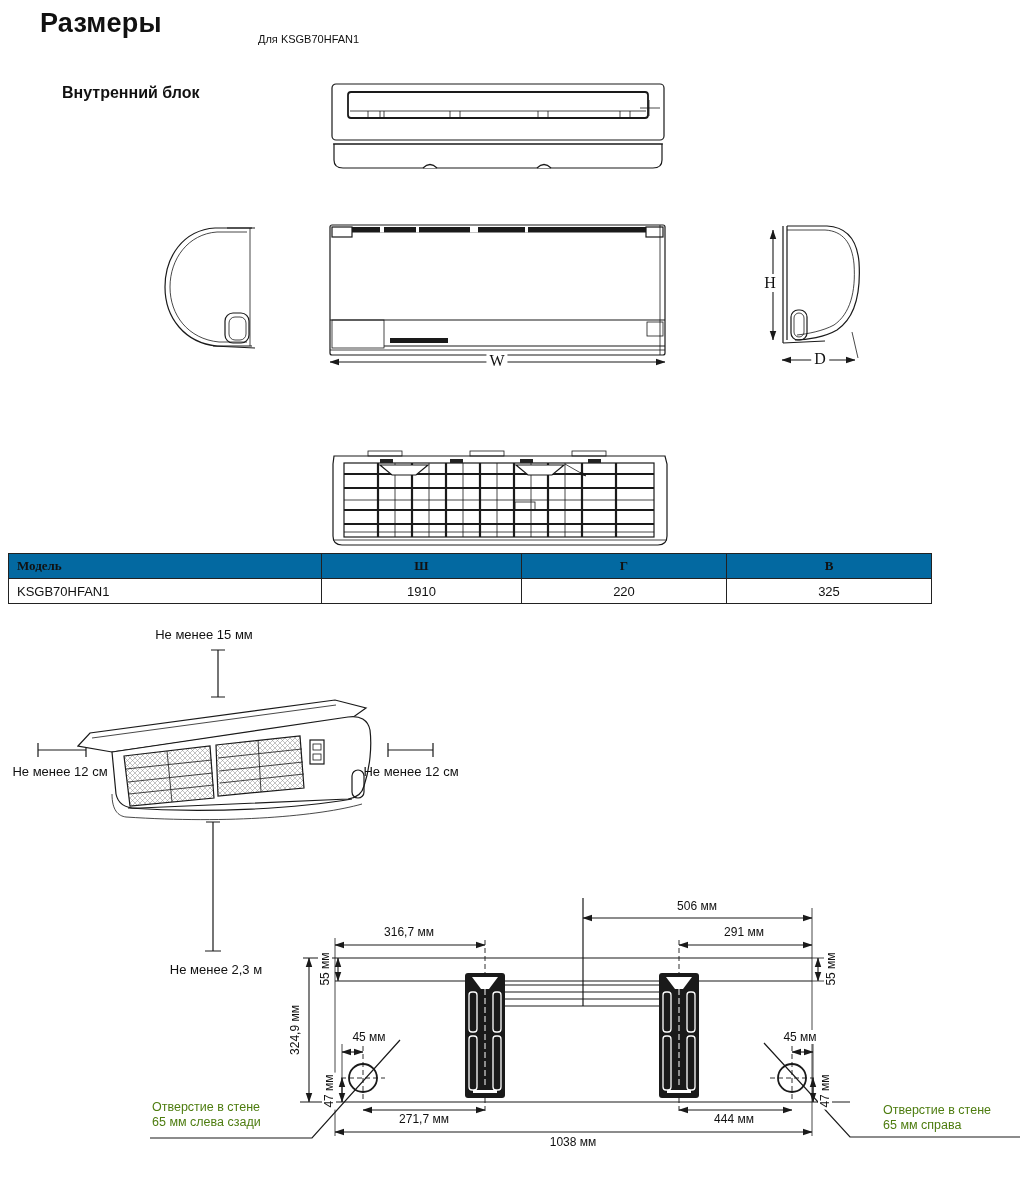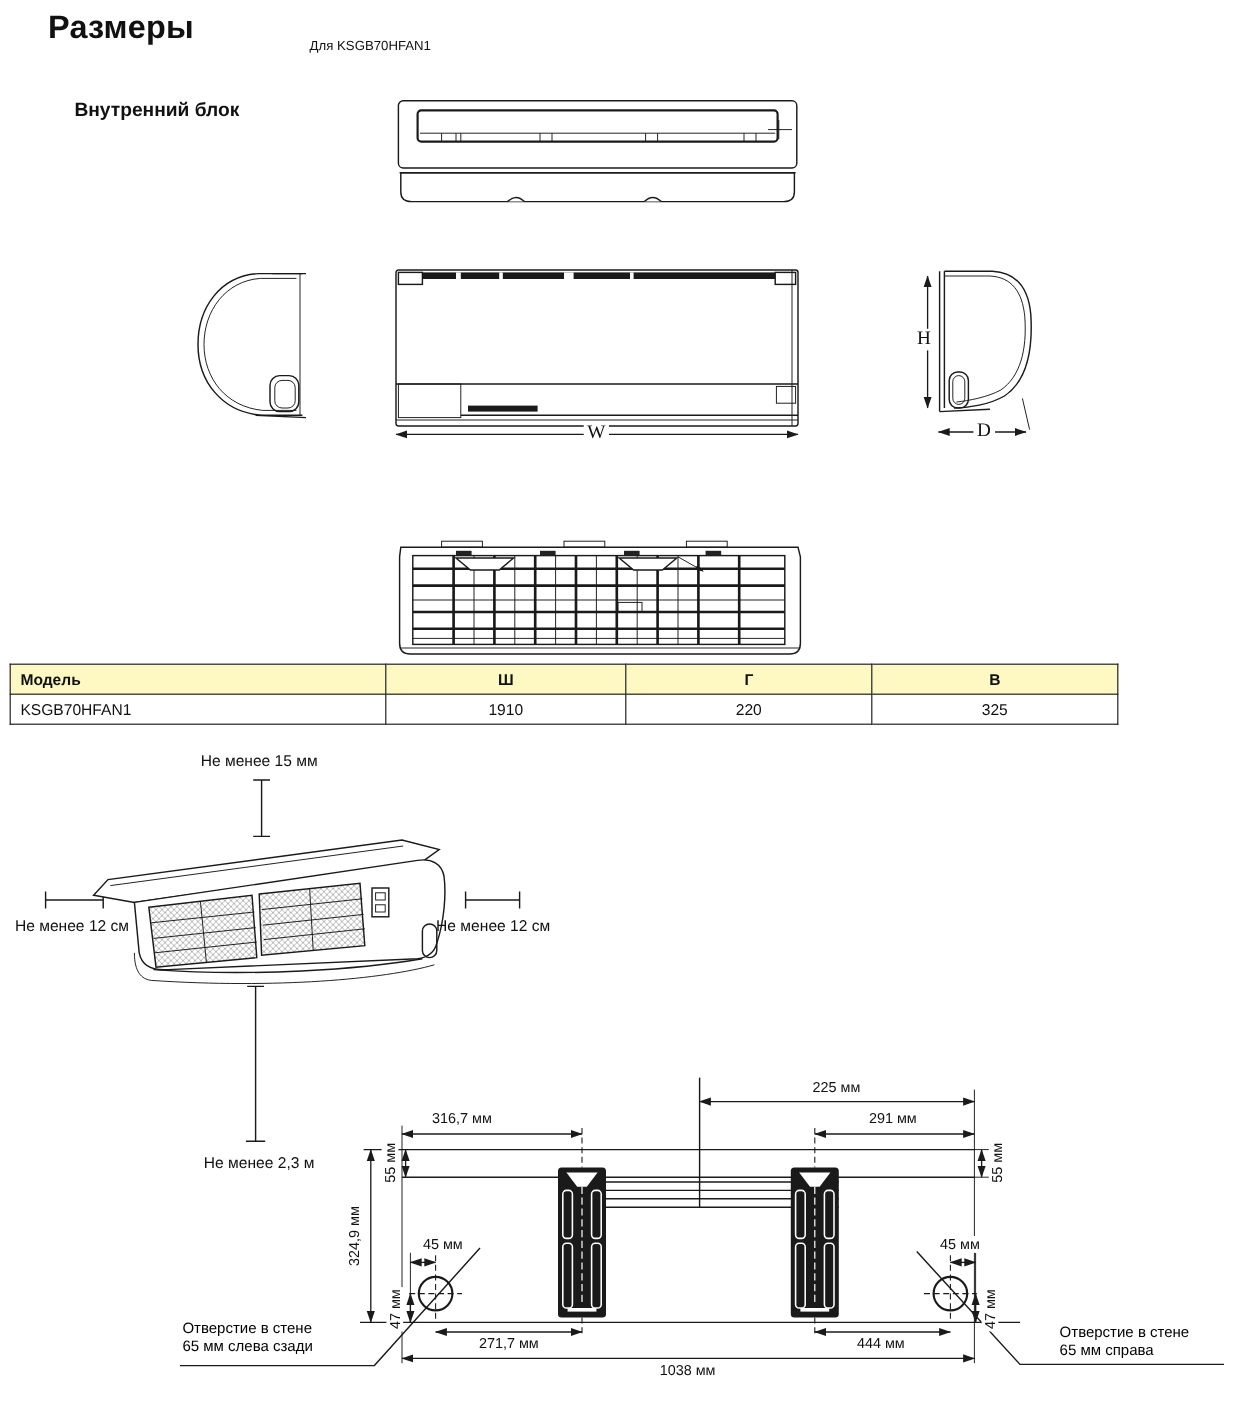--- a/index.html
+++ b/index.html
@@ -5,38 +5,38 @@
   html,body{margin:0;padding:0;background:#fff;}
   #page{position:relative;width:1030px;height:1180px;background:#fff;overflow:hidden;
         font-family:"Liberation Sans",sans-serif;color:#111;}
   .abs{position:absolute;}
   .title{font-size:27px;font-weight:bold;letter-spacing:.2px;}
   .subtitle{font-size:11px;}
   .section{font-size:16px;font-weight:bold;}
   .dim{position:absolute;transform:translate(-50%,-50%);font-size:12px;color:#111;
        background:#fff;padding:0 2px;white-space:nowrap;z-index:3;}
   .rot{transform:translate(-50%,-50%) rotate(-90deg);}
-  .note{position:absolute;font-size:12.5px;color:#000000;white-space:nowrap;z-index:3;}
+  .note{position:absolute;font-size:12.5px;color:#4d7c0f;white-space:nowrap;z-index:3;}
   .dimletter{position:absolute;transform:translate(-50%,-50%);
        font-family:"Liberation Serif",serif;font-size:16px;background:#fff;
        padding:0 3px;z-index:3;}
   .clr{position:absolute;transform:translate(-50%,-50%);font-size:13px;white-space:nowrap;z-index:3;}
   svg{position:absolute;overflow:visible;}
   .s{stroke:#1a1a1a;fill:none;stroke-width:1.2;}
   .s2{stroke:#1a1a1a;fill:none;stroke-width:1.8;}
   .thin{stroke:#1a1a1a;fill:none;stroke-width:0.8;}
   .thk{stroke:#1a1a1a;fill:none;stroke-width:2.2;}
   .dimline{stroke:#1a1a1a;fill:none;stroke-width:1.1;
            marker-start:url(#ar);marker-end:url(#ar);}
   .dash{stroke:#1a1a1a;fill:none;stroke-width:0.9;stroke-dasharray:5 3;}
   .wfill{fill:#fff;stroke:#1a1a1a;stroke-width:1.2;}
   table.spec{position:absolute;left:8px;top:553px;width:924px;border-collapse:collapse;
        font-size:13px;table-layout:fixed;}
   table.spec th,table.spec td{border:1.4px solid #222;padding:2px 8px;height:20px;}
-  table.spec th{background:#fef9c3;font-weight:bold;}
+  table.spec th{background:#0369a1;font-weight:bold;font-family:Liberation Serif, serif;}
   th.l,td.l{text-align:left;}
   th.c,td.c{text-align:center;}
 </style>
 </head>
 <body>
 
 <div id="page">
 
   <svg width="0" height="0">
     <defs>
@@ -171,21 +171,21 @@
     <rect x="310" y="122" width="14" height="24" class="s"></rect>
     <rect x="313" y="126" width="8" height="6" class="thin"></rect>
     <rect x="313" y="136" width="8" height="6" class="thin"></rect>
 
     <rect x="352" y="152" width="12" height="28" rx="6" class="s"></rect>
 
     <path d="M128,190 C210,196 300,190 352,181" class="s"></path>
     <path d="M112,176 C112,192 118,198 126,199 C230,206 320,198 362,186" class="thin"></path>
   </svg>
 
-  <div class="clr" style="left:216px;top:634px;">Не менее 15 мм</div>
+  <div class="clr" style="left:204px;top:634px;">Не менее 15 мм</div>
   <div class="clr" style="left:60px;top:771px;">Не менее 12 см</div>
   <div class="clr" style="left:411px;top:771px;">Не менее 12 см</div>
   <div class="clr" style="left:216px;top:969px;">Не менее 2,3 м</div>
 
   <svg style="left:0;top:888px;" width="1030" height="292" viewBox="0 0 1030 292">
     <defs>
       <g id="bracketG">
         <rect x="-20" y="85" width="40" height="125" rx="3" fill="#1a1a1a"></rect>
         <polygon points="-13,89 13,89 4,101 -4,101" fill="#fff"></polygon>
         <rect x="-16" y="104" width="8" height="40" rx="3" fill="none" stroke="#fff" stroke-width="1.3"></rect>
@@ -235,22 +235,22 @@
     <path d="M309,70 L309,214" class="dimline"></path>
     <path d="M342,164 L363,164" class="dimline"></path>
     <path d="M792,164 L813,164" class="dimline"></path>
     <path d="M342,190 L342,214" class="dimline"></path>
     <path d="M813,190 L813,214" class="dimline"></path>
     <path d="M363,222 L485,222" class="dimline"></path>
     <path d="M679,222 L792,222" class="dimline"></path>
     <path d="M335,244 L812,244" class="dimline"></path>
   </svg>
 
-  <div class="dim" style="left:697px;top:906px;">225 мм</div>
-  <div class="dim" style="left:385px;top:932px;">316,7 мм</div>
+  <div class="dim" style="left:697px;top:906px;">506 мм</div>
+  <div class="dim" style="left:409px;top:932px;">316,7 мм</div>
   <div class="dim" style="left:744px;top:932px;">291 мм</div>
   <div class="dim rot" style="left:325px;top:969px;">55 мм</div>
   <div class="dim rot" style="left:831px;top:969px;">55 мм</div>
   <div class="dim rot" style="left:295px;top:1030px;">324,9 мм</div>
   <div class="dim" style="left:369px;top:1037px;">45 мм</div>
   <div class="dim" style="left:800px;top:1037px;">45 мм</div>
   <div class="dim rot" style="left:329px;top:1091px;">47 мм</div>
   <div class="dim rot" style="left:825px;top:1091px;">47 мм</div>
   <div class="dim" style="left:424px;top:1119px;text-align:right;">271,7 мм</div>
   <div class="dim" style="left:734px;top:1119px;">444 мм</div>

